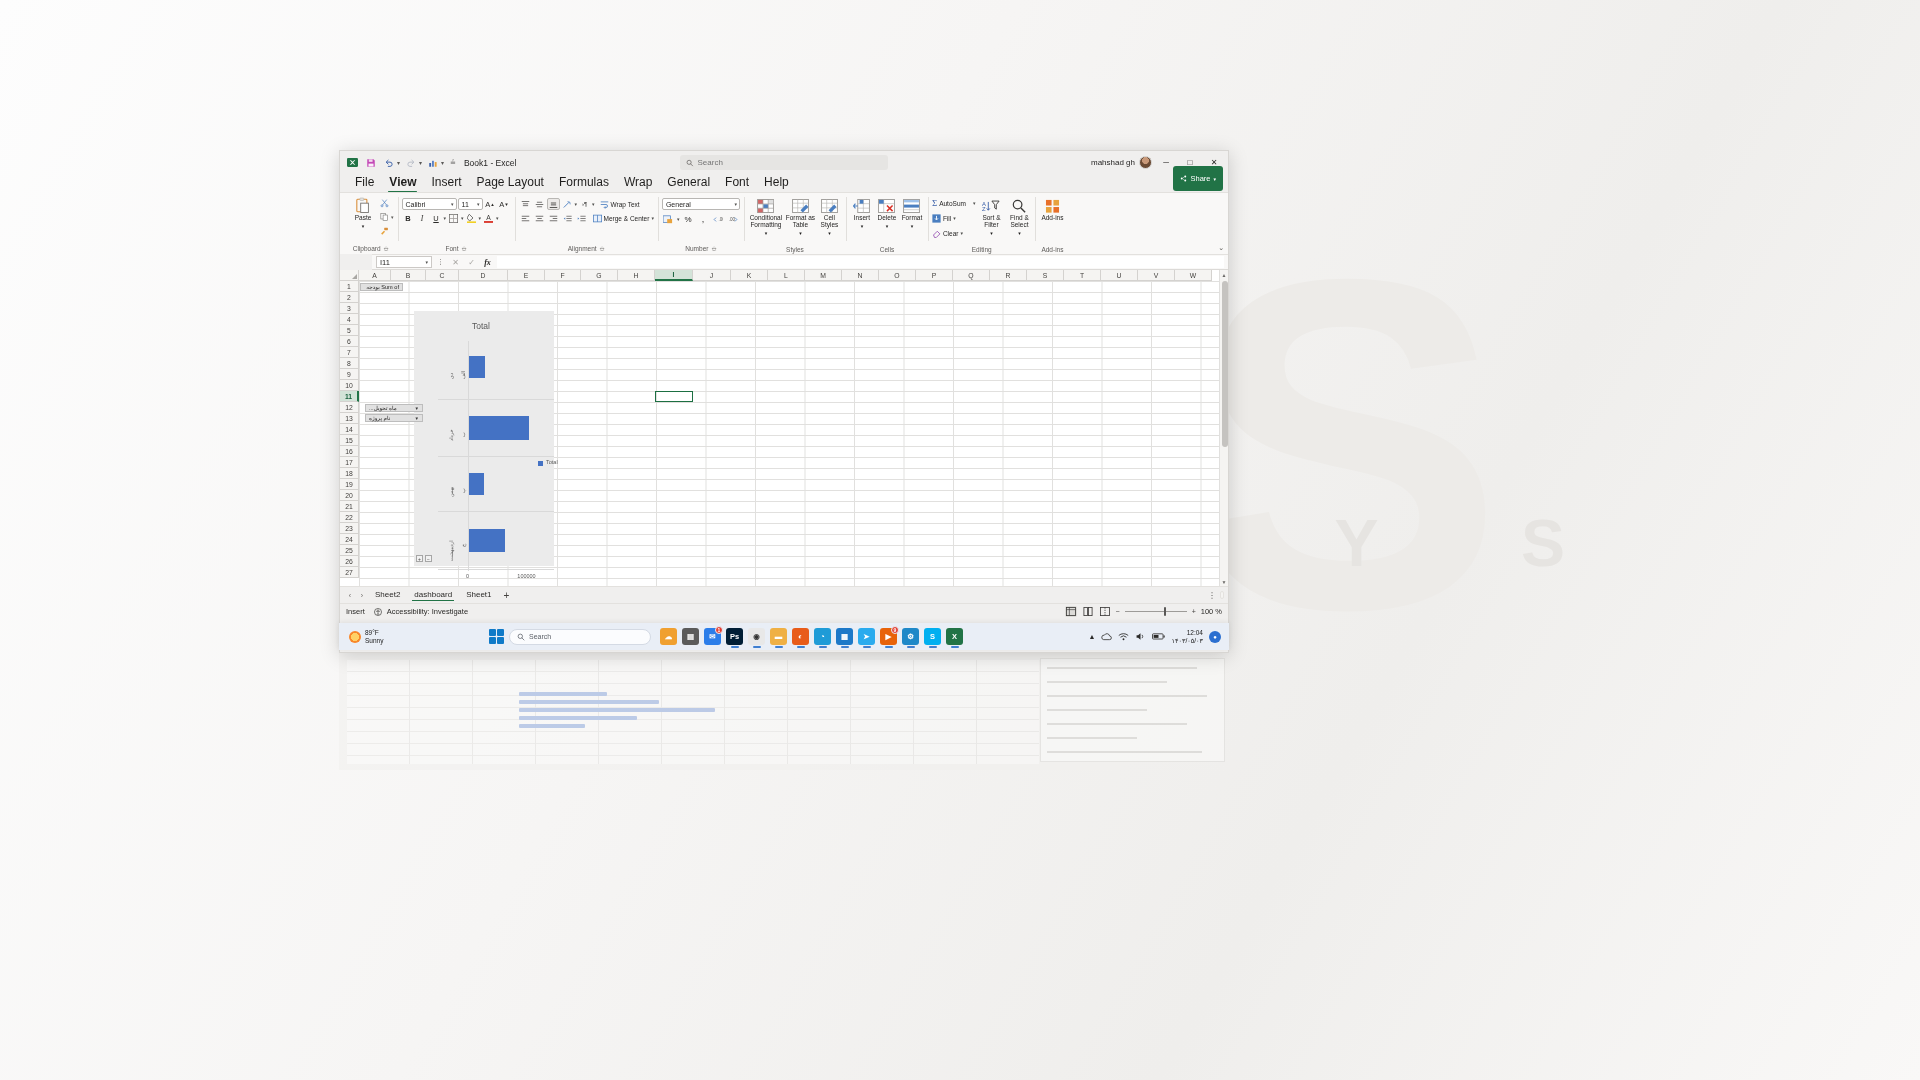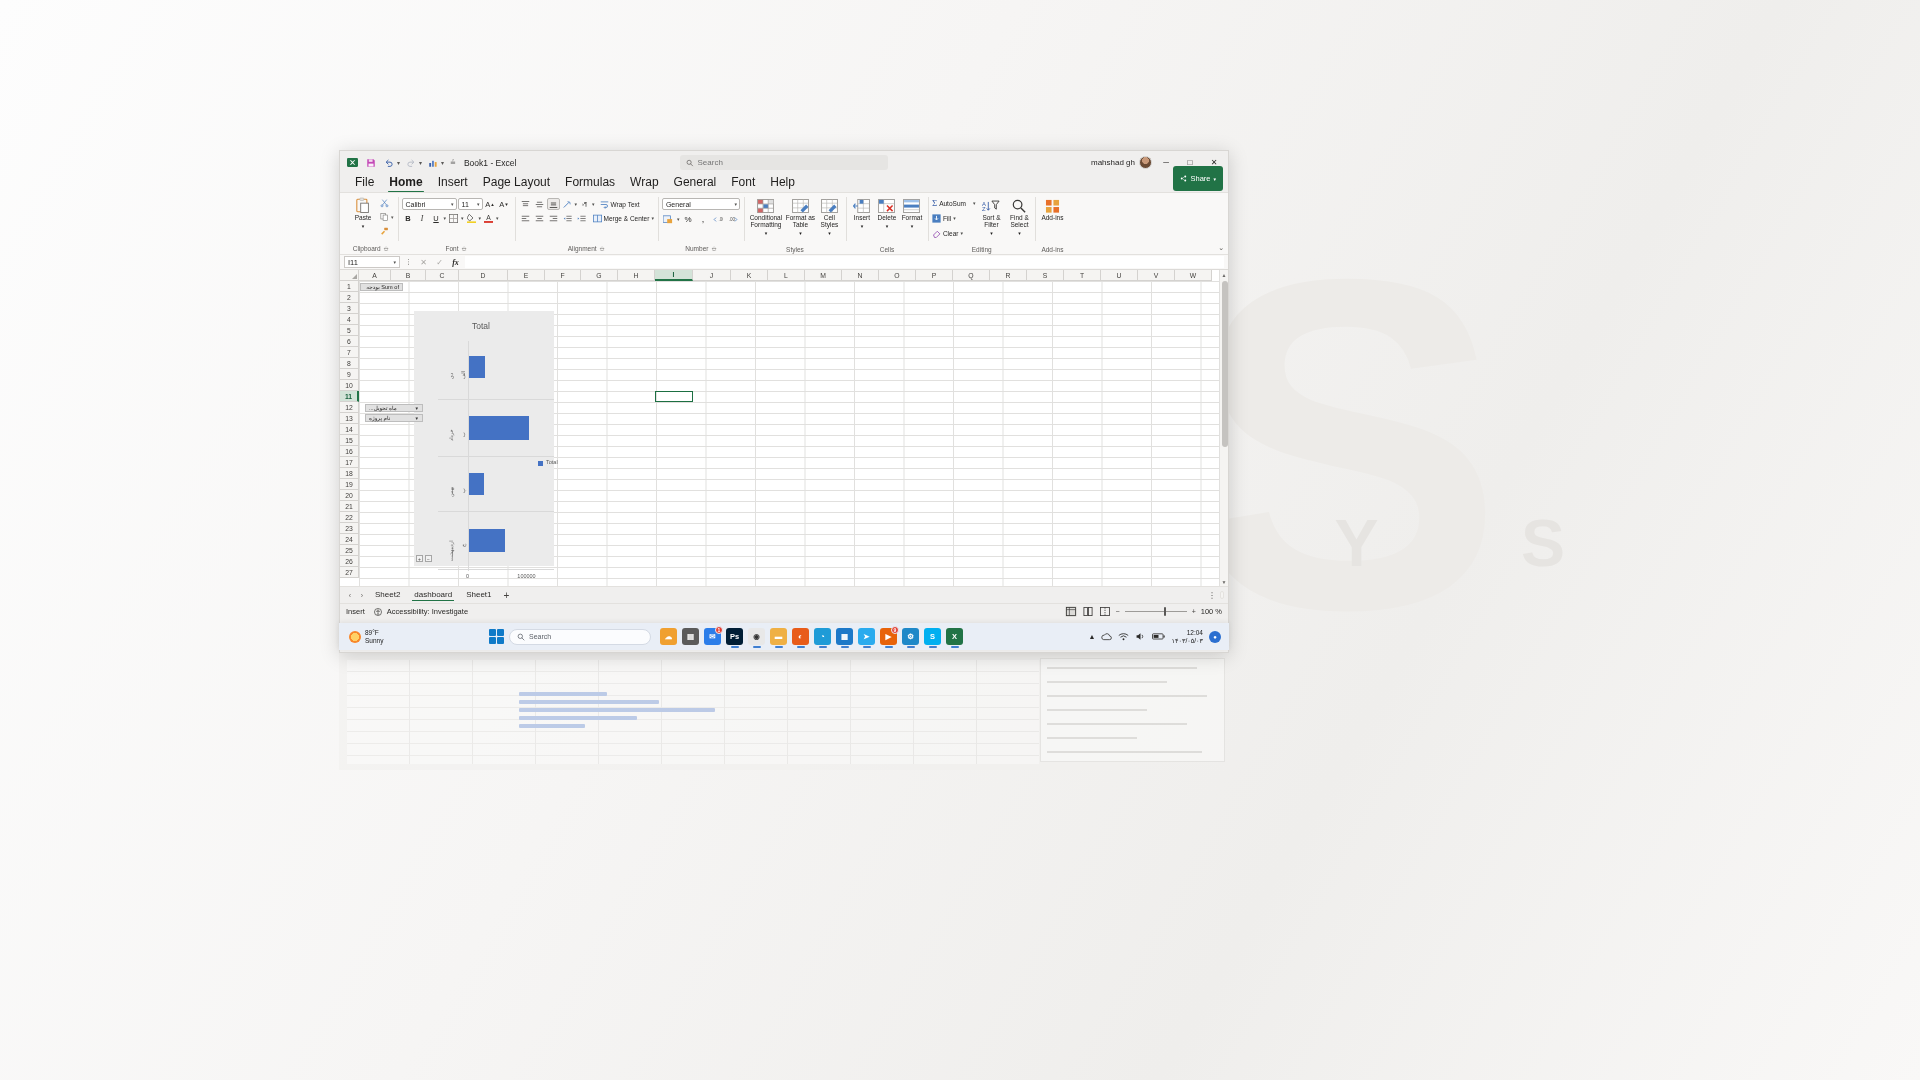--- a/index.html
+++ b/index.html
@@ -187,20 +187,21 @@
   .rowline { display:flex; align-items:center; gap:1px; }
   #ribbon-collapse {
     position:absolute; right:4px; bottom:2px; font-size:7px; color:#55534f;
   }
 
   
   #formulabar {
     height: 16px; display:flex; align-items:center; gap:3px;
     background:#f9f8f7; border-top:1px solid #e3e1de; border-bottom:1px solid #dcdad7;
     padding: 0 4px;
+    margin-left: 32px;
   }
   #namebox {
     width:56px; height:12px; background:#fff; border:1px solid #ccc9c6;
     display:flex; align-items:center; justify-content:space-between;
     padding:0 3px; font-size:7.5px;
   }
   #fb-dots { font-size:7px; color:#5b5955; padding:0 2px; }
   .fb-ico { width:13px; text-align:center; font-size:8px; color:#a9a7a4; }
   .fb-ico.fx { color:#2b2a28; font-style:italic; font-weight:700; font-family:"Liberation Serif", serif; }
   #fb-input { flex:1; height:12px; background:#fff; border:1px solid transparent; font-size:7.5px; }
@@ -434,21 +435,21 @@
         <span id="avatar"></span>
       </div>
       <div class="wbtn">─</div>
       <div class="wbtn">□</div>
       <div class="wbtn" id="close-btn">✕</div>
     </div>
   </div>
 
   <div id="tabstrip">
     <div class="rtab">File</div>
-    <div class="rtab active">Home</div>
+    <div class="rtab active">View</div>
     <div class="rtab">Insert</div>
     <div class="rtab">Page Layout</div>
     <div class="rtab">Formulas</div>
     <div class="rtab">Wrap</div>
     <div class="rtab">General</div>
     <div class="rtab">Font</div>
     <div class="rtab">Help</div>
     <div id="share-btn">
       <svg width="7" height="7" viewBox="0 0 16 16">
           <circle cx="12" cy="3.5" r="2.2" fill="#fff"></circle>

